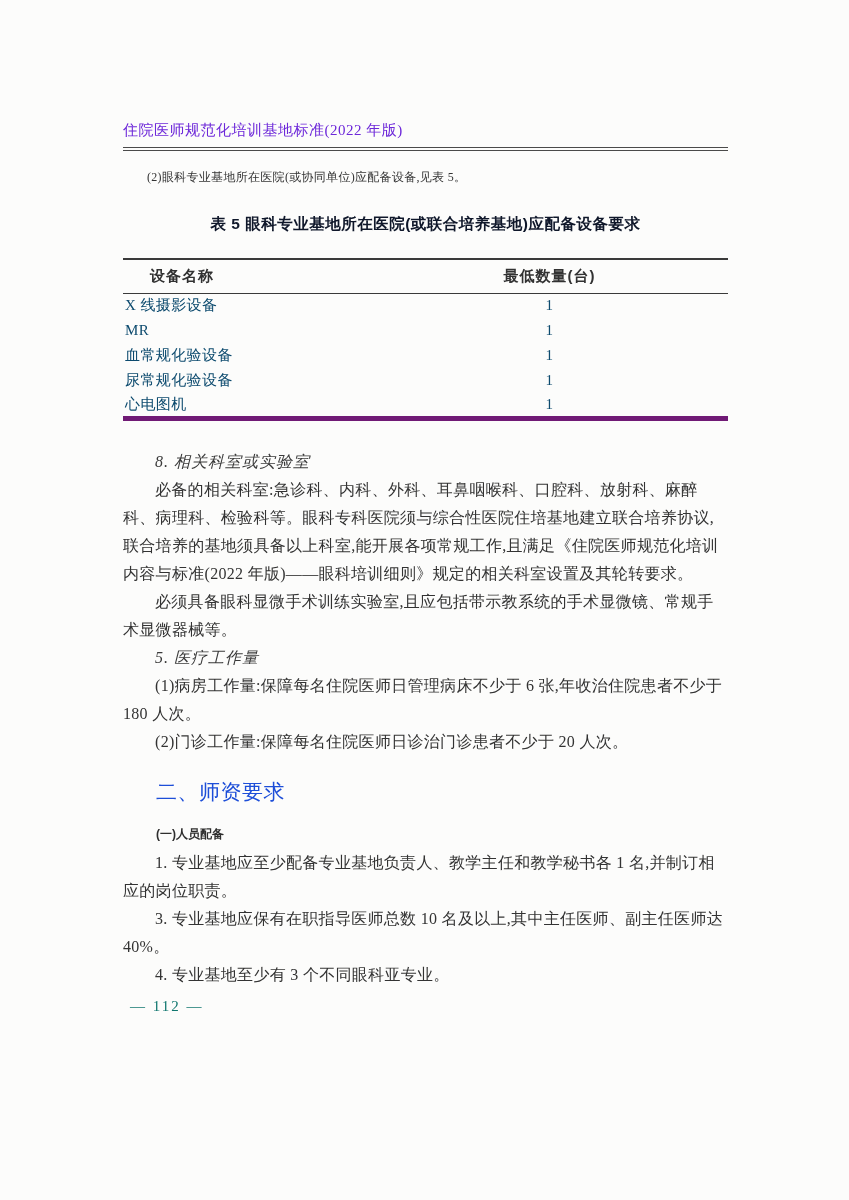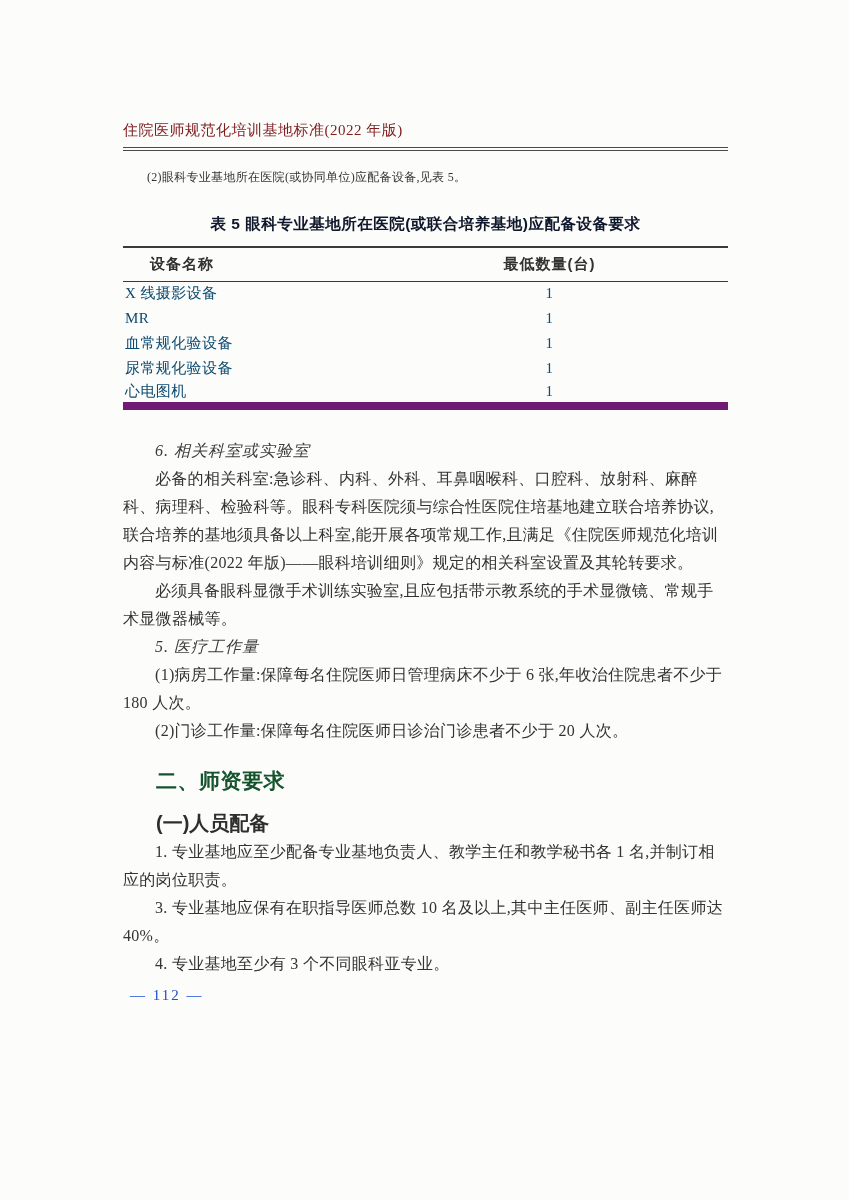--- a/index.html
+++ b/index.html
@@ -15,21 +15,21 @@
   }
   .content {
     position: absolute;
     left: 123px;
     top: 121px;
     width: 605px;
   }
   .running-head {
     font-size: 15px;
     line-height: 19px;
-    color: #7f1d1d;
+    color: #6d28d9;
     letter-spacing: 0.5px;
   }
   .double-rule {
     margin-top: 7px;
     height: 4px;
     border-top: 1.5px solid #4a4a4a;
     border-bottom: 1px solid #4a4a4a;
   }
   .intro-para {
     margin-top: 15px;
@@ -42,25 +42,25 @@
     margin-top: 25px;
     text-align: center;
     font-family: "Liberation Sans", "DejaVu Sans", sans-serif;
     font-weight: bold;
     font-size: 15.5px;
     line-height: 20px;
     color: #0f172a;
     letter-spacing: 0.5px;
   }
   table.equip {
-    margin-top: 12px;
+    margin-top: 24px;
     width: 100%;
     border-collapse: collapse;
     border-top: 2px solid #3a3a3a;
-    border-bottom: 8px solid #701a75;
+    border-bottom: 5px solid #701a75;
   }
   table.equip thead th {
     height: 34px;
     border-bottom: 1.2px solid #3a3a3a;
     font-family: "Liberation Sans", "DejaVu Sans", sans-serif;
     font-weight: bold;
     font-size: 15px;
     color: #323232;
     letter-spacing: 1px;
     vertical-align: middle;
@@ -86,47 +86,47 @@
   .kai-heading {
     text-indent: 2em;
     font-style: italic;
     color: #3a3a3a;
     letter-spacing: 1px;
   }
   .chapter-heading {
     margin-top: 21px;
     padding-left: 33px;
     font-family: "Liberation Sans", "DejaVu Sans", sans-serif;
-    font-weight: bold;
+    font-weight: normal;
     font-size: 21px;
     line-height: 30px;
-    color: #14532d;
+    color: #1d4ed8;
     letter-spacing: 0.5px;
   }
   .sub-heading {
     margin-top: 14px;
     padding-left: 33px;
     font-family: "Liberation Sans", "DejaVu Sans", sans-serif;
     font-weight: bold;
-    font-size: 20px;
+    font-size: 12px;
     line-height: 26px;
     color: #2e2e2e;
   }
   .items-block {
     margin-top: 2px;
     font-size: 16px;
     line-height: 28px;
     letter-spacing: 0.3px;
   }
   .items-block p { text-indent: 2em; }
   .page-number {
     margin-top: 9px;
     padding-left: 7px;
     font-size: 15px;
-    color: #1d4ed8;
+    color: #0f766e;
     letter-spacing: 2px;
   }
 </style>
 </head>
 <body>
 
 <div class="page">
   <div class="content">
 
     <div class="running-head">住院医师规范化培训基地标准(2022 年版)</div>
@@ -161,21 +161,21 @@
           <td class="cell-count">1</td>
         </tr>
         <tr>
           <td class="cell-name">心电图机</td>
           <td class="cell-count">1</td>
         </tr>
       </tbody>
     </table>
 
     <div class="body-block">
-      <p class="kai-heading">6. 相关科室或实验室</p>
+      <p class="kai-heading">8. 相关科室或实验室</p>
       <p>必备的相关科室:急诊科、内科、外科、耳鼻咽喉科、口腔科、放射科、麻醉科、病理科、检验科等。眼科专科医院须与综合性医院住培基地建立联合培养协议,联合培养的基地须具备以上科室,能开展各项常规工作,且满足《住院医师规范化培训内容与标准(2022 年版)——眼科培训细则》规定的相关科室设置及其轮转要求。</p>
       <p>必须具备眼科显微手术训练实验室,且应包括带示教系统的手术显微镜、常规手术显微器械等。</p>
       <p class="kai-heading">5. 医疗工作量</p>
       <p>(1)病房工作量:保障每名住院医师日管理病床不少于 6 张,年收治住院患者不少于 180 人次。</p>
       <p>(2)门诊工作量:保障每名住院医师日诊治门诊患者不少于 20 人次。</p>
     </div>
 
     <div class="chapter-heading">二、师资要求</div>
     <div class="sub-heading">(一)人员配备</div>
 

